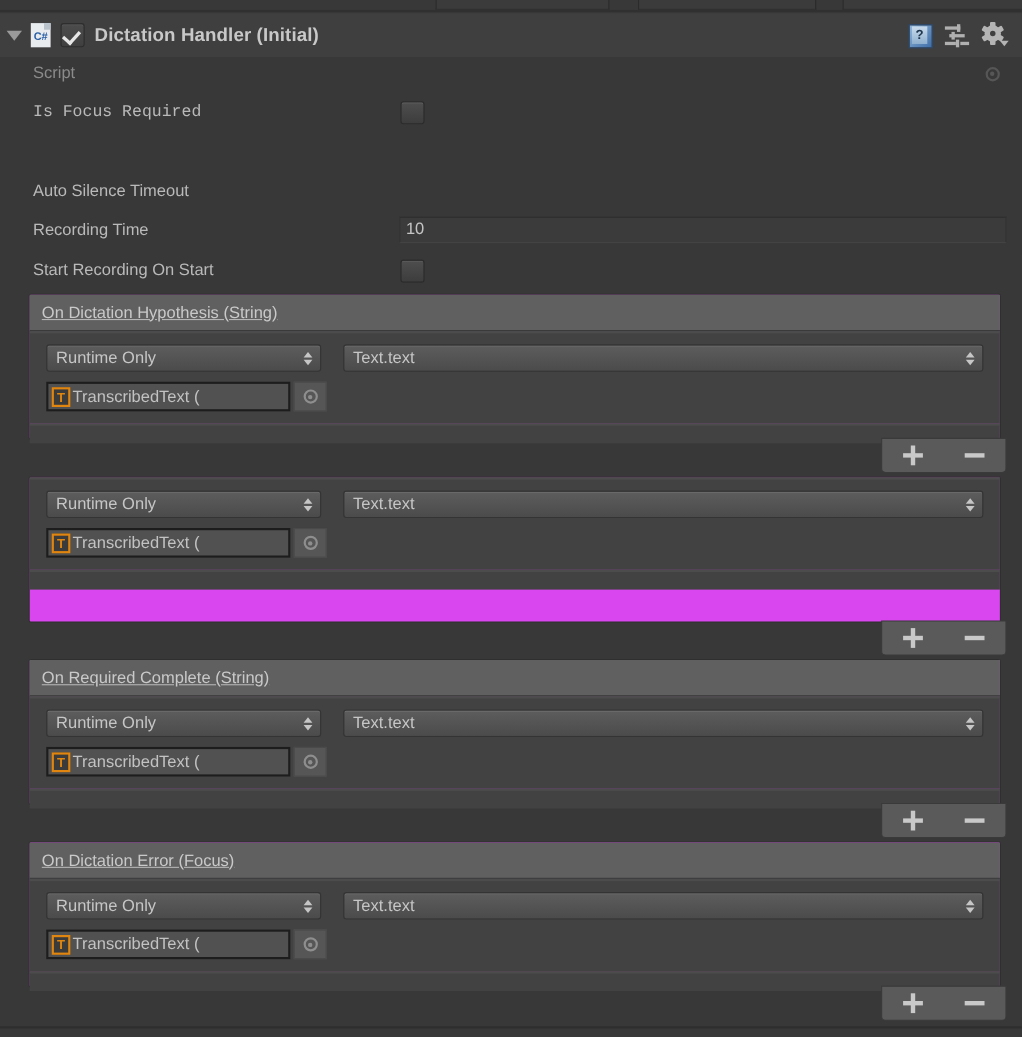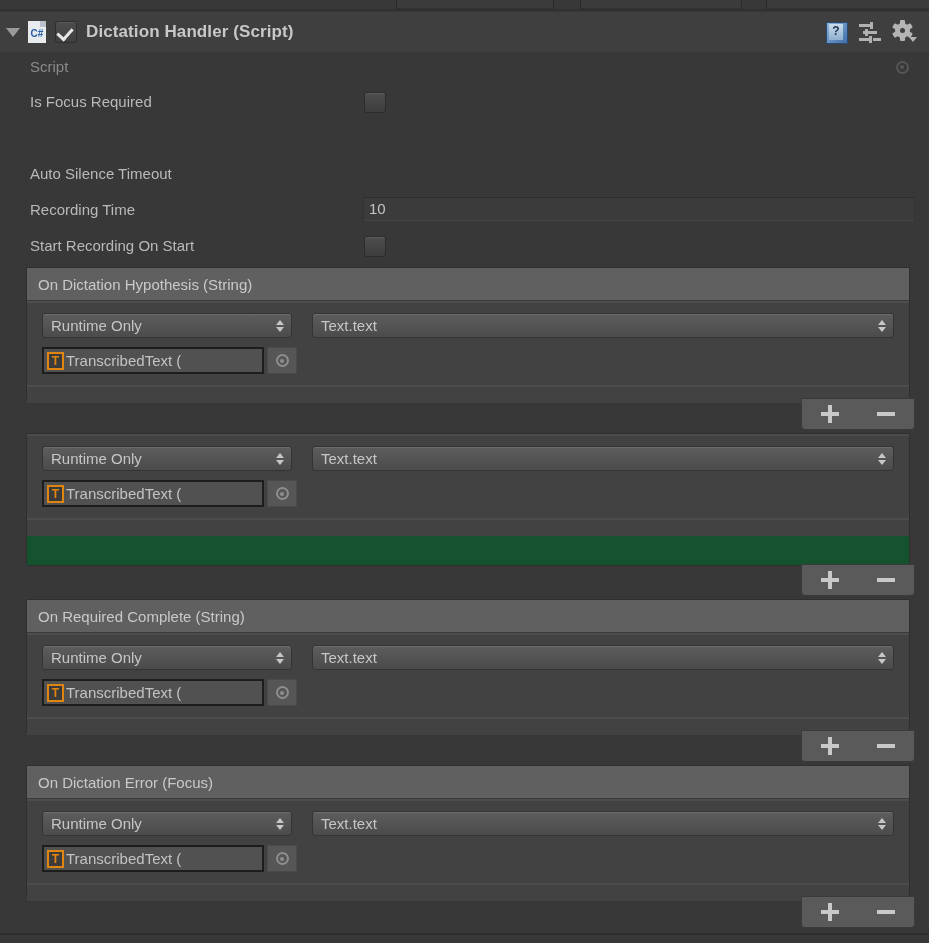--- a/index.html
+++ b/index.html
@@ -76,22 +76,22 @@
   .target-btn{position:absolute;width:24px;height:24px;display:flex;align-items:center;justify-content:center;}
   .target{width:13px;height:13px;border-radius:50%;border:2px solid #8e8e8e;position:relative;box-sizing:border-box;}
   .target::after{content:"";position:absolute;left:2.5px;top:2.5px;width:4px;height:4px;border-radius:50%;background:#8e8e8e;}
   .target.dim{border-color:#565656;}
   .target.dim::after{background:#565656;}
   .toggle{position:absolute;left:364px;width:22px;height:21px;border-radius:3px;
           background:linear-gradient(#4e4e4e,#3d3d3d);border:1px solid #2c2c2c;
           box-shadow:inset 0 1px 0 #5c5c5c;box-sizing:border-box;}
 
   
-  .evt{position:absolute;left:26px;width:884px;background:#14532d;
-       border:1px solid #2f2f2f;box-sizing:border-box;border-radius:2px;}
+  .evt{position:absolute;left:26px;width:884px;background:#d946ef;
+       border:1px solid #2f2f2f;box-sizing:border-box;border-radius:2px;text-decoration:underline;}
   .evt-head{height:32px;background:#606060;border-bottom:1px solid #3a3a3a;
             display:flex;align-items:center;padding-left:11px;color:#c9c9c9;font-size:15px;}
   .evt-body{position:relative;height:84px;background:#424242;}
   .evt-body::before{content:"";position:absolute;left:0;top:0;width:100%;height:2px;background:#4c4c4c;}
   .dropdown{position:absolute;height:25px;border-radius:3px;
             background:linear-gradient(#5d5d5d,#4b4b4b);border:1px solid #343434;
             box-sizing:border-box;display:flex;align-items:center;padding-left:8px;
             color:#c6c6c6;font-size:15px;box-shadow:inset 0 1px 0 #6d6d6d;}
   .dd-arrows{position:absolute;right:7px;top:50%;transform:translateY(-50%);
              display:flex;flex-direction:column;gap:2px;}
@@ -131,21 +131,21 @@
   <div class="comp-header">
     <div class="foldout">
         <div class="tri"></div>
       </div>
     <div class="cs-icon">
       <div class="page"></div>
         <div class="fold"></div>
       <div class="lbl">C#</div>
     </div>
     <div class="chk on"></div>
-    <div class="comp-title">Dictation Handler (Script)</div>
+    <div class="comp-title">Dictation Handler (Initial)</div>
     <div class="hdr-icons">
       <div class="help-ic">
         <div class="bk"></div>
           <div class="pg"></div>
           <div class="q">?</div>
       </div>
       <div class="preset-ic">
         <i style="left:0;top:2px;width:14px;height:3px;"></i>
         <i style="left:11px;top:0;width:3px;height:7px;"></i>
         <i style="left:4px;top:9px;width:14px;height:3px;"></i>
@@ -167,21 +167,21 @@
     </div>
   </div>
 
   <div class="row" style="top:54px;width:929px;">
     <div class="label dim">Script</div>
     <div class="target-btn" style="left:890px;top:1px;">
       <div class="target dim"></div>
     </div>
   </div>
 
-  <div class="row" style="top:89px;width:929px;">
+  <div class="row" style="top:89px;width:929px;font-family:Liberation Mono, monospace;">
     <div class="label">Is Focus Required</div>
     <div class="toggle" style="top:3px;"></div>
   </div>
 
 
   <div class="row" style="top:161px;width:929px;">
     <div class="label">Auto Silence Timeout</div>
   </div>
 
   <div class="row" style="top:197px;width:929px;">

